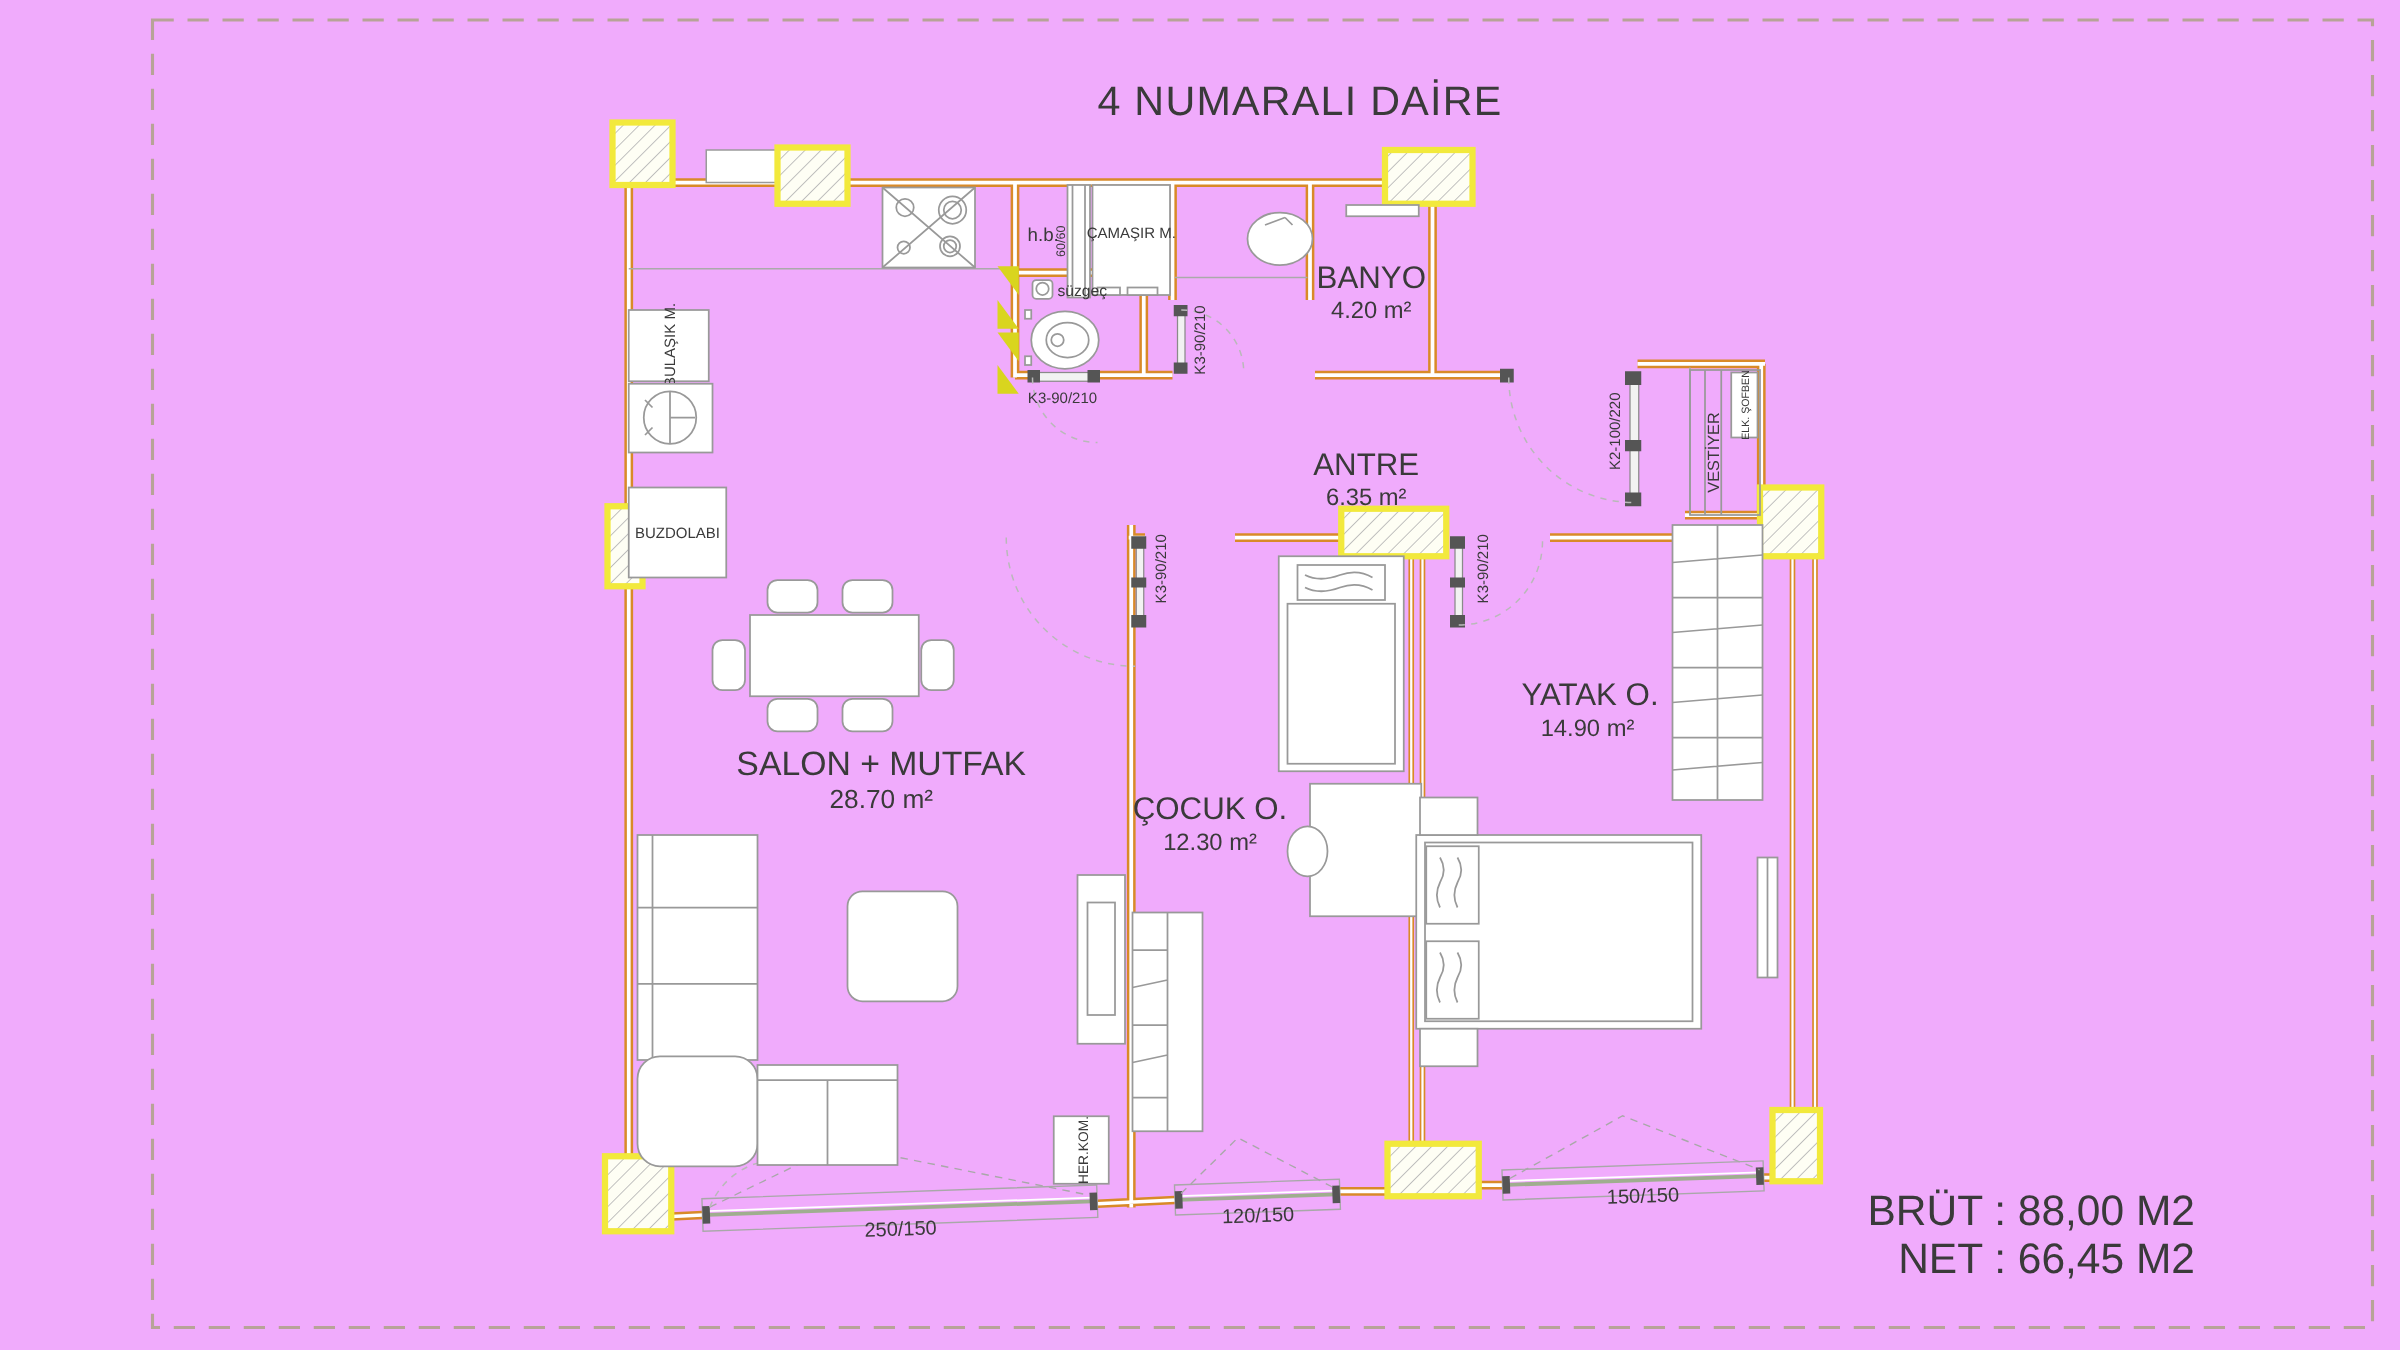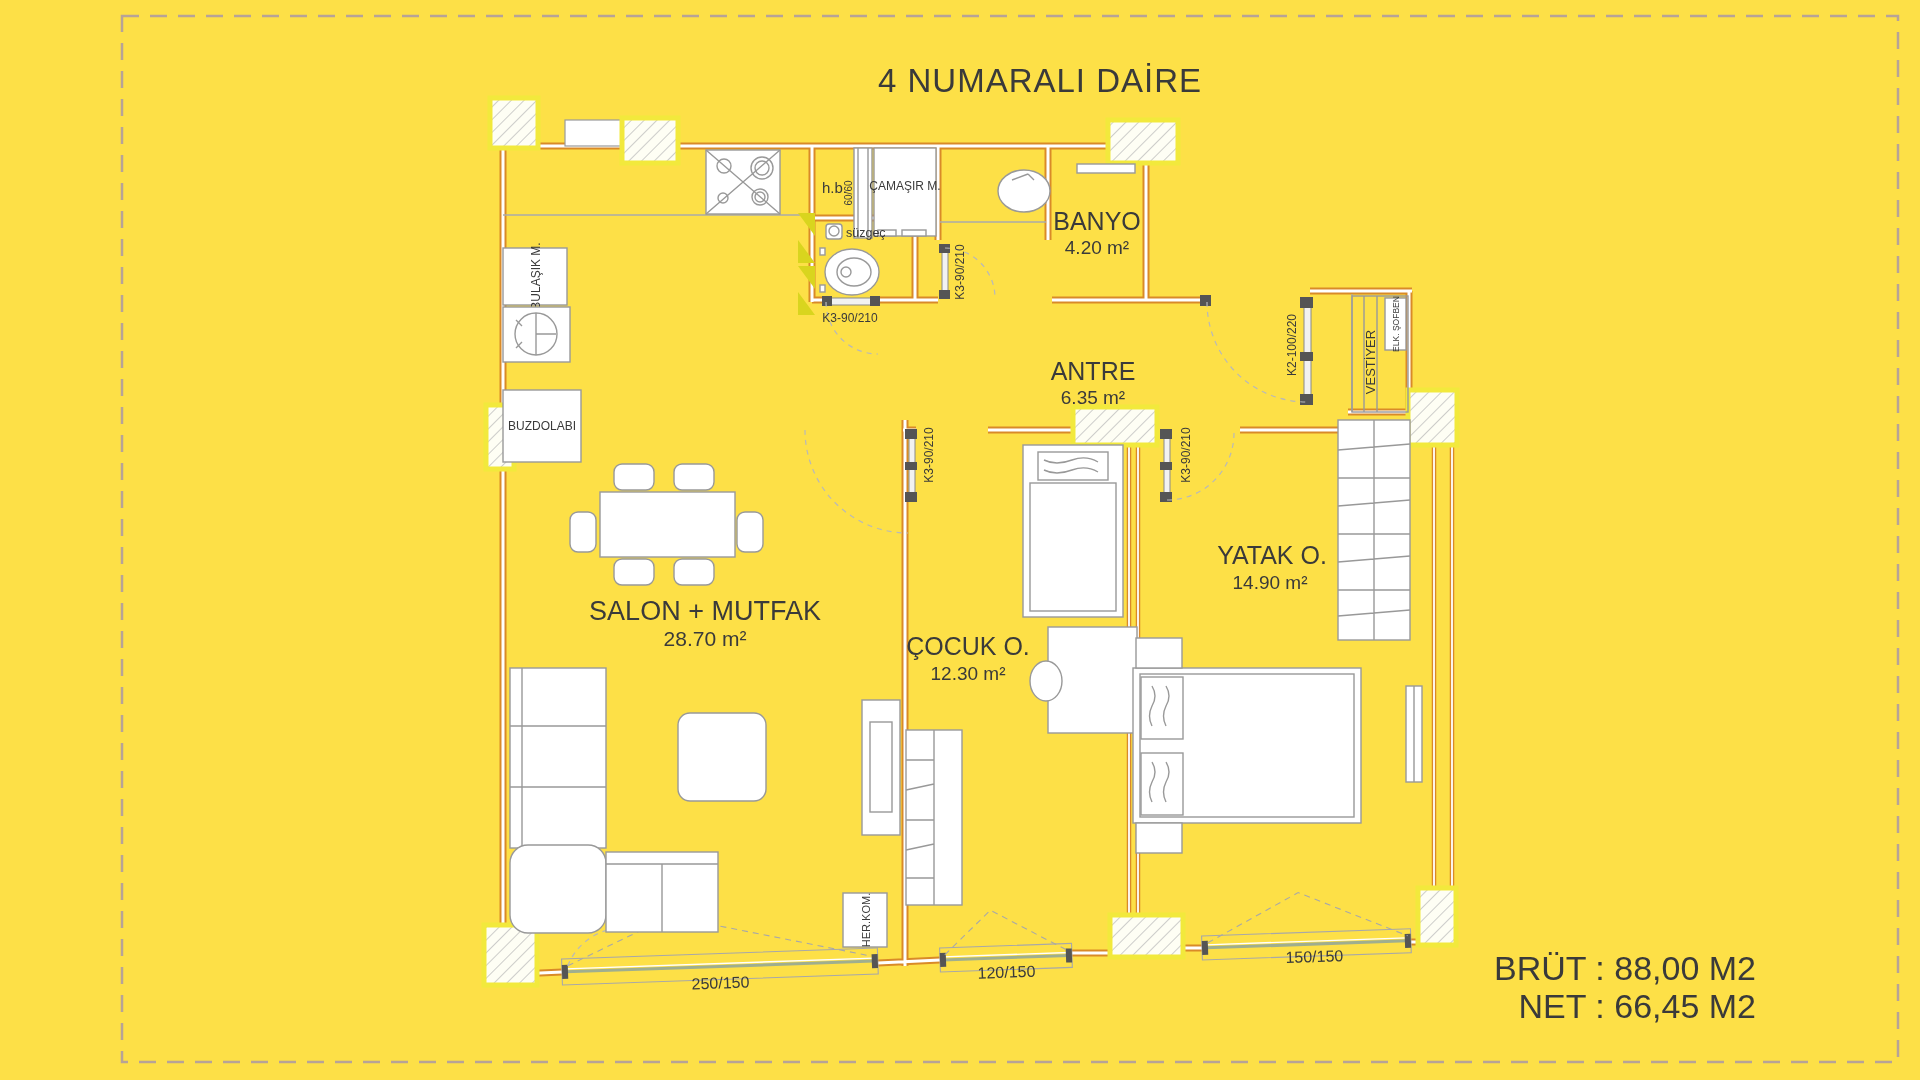--- a/index.html
+++ b/index.html
@@ -1,16 +1,16 @@
 <!DOCTYPE html>
 <html><head>
 <meta charset="utf-8">
 <style>
   html,body{margin:0;padding:0;background:#ffffff;}
-  .stage{position:relative;width:1920px;height:1080px;background:#fde047;overflow:hidden;
+  .stage{position:relative;width:1920px;height:1080px;background:#f0abfc;overflow:hidden;
          font-family:"Liberation Sans", sans-serif;}
   svg{position:absolute;left:0;top:0;}
   text{fill:#3a3a3a;font-family:"Liberation Sans", sans-serif;}
   .t-title{font-size:33px;letter-spacing:1px;}
   .t-total{font-size:34px;}
   .t-room{font-size:25px;}
   .t-area{font-size:19px;}
   .t-small{font-size:12px;}
   .t-tiny{font-size:10px;}
   .t-dim{font-size:16px;}

